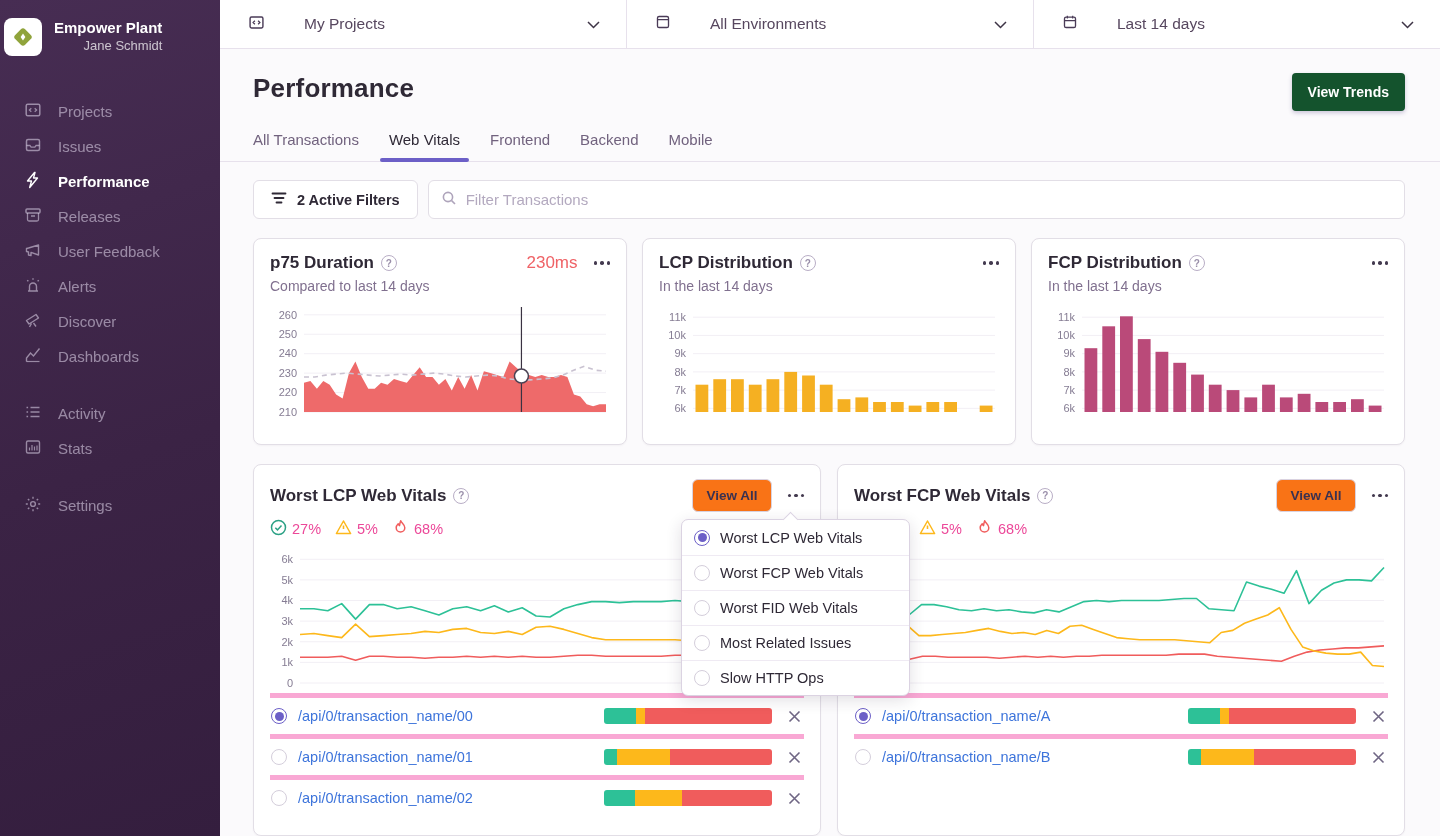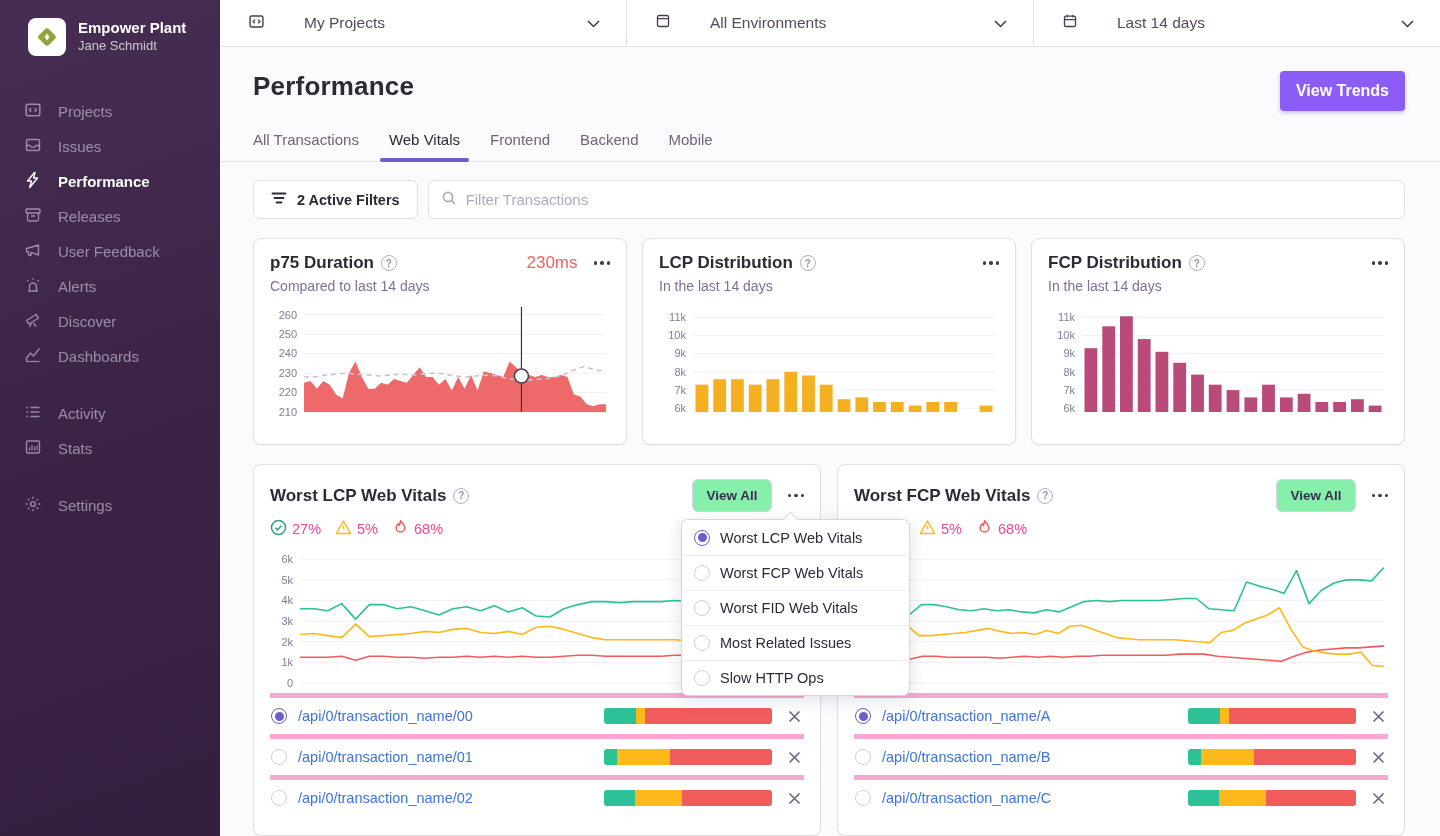--- a/index.html
+++ b/index.html
@@ -3,21 +3,21 @@
 <meta charset="utf-8">
 <style>
   * { margin:0; padding:0; box-sizing:border-box; }
   html,body { width:1440px; height:836px; overflow:hidden; background:#fff;
     font-family:"Liberation Sans", sans-serif; color:#2F2936; }
   .app { position:relative; display:flex; width:1440px; height:836px; }
 
   
   .sidebar { width:220px; flex:0 0 220px; height:100%;
     background:linear-gradient(160deg,#472D53 0%,#3B2345 55%,#341E3E 100%); color:#fff; }
-  .org { display:flex; align-items:center; gap:12px; padding:18px 0 0 28px; }
+  .org { display:flex; align-items:center; gap:12px; padding:18px 0 0 4px;text-align:right; }
   .org-logo { width:38px; height:38px; background:#fff; border-radius:8px; display:flex; align-items:center; justify-content:center; }
   .org-name { font-size:15px; font-weight:700; color:#fff; line-height:1.25; }
   .org-user { font-size:13px; color:rgba(255,255,255,.72); line-height:1.3; }
   .nav { margin-top:38px; }
   .nav-item { display:flex; align-items:center; gap:16px; padding:7px 0 7px 24px; font-size:15px;
     color:rgba(230,221,240,.55); cursor:pointer; }
   .nav-item svg { flex:0 0 18px; }
   .nav-item.active { color:#fff; font-weight:600; }
   .nav-gap { height:22px; }
 
@@ -26,21 +26,21 @@
   .topbar { height:60px; background:#fff; border-bottom:1px solid #E7E1EC; display:flex; }
   .selector { flex:1; display:flex; align-items:center; padding:0 26px 0 28px; gap:11px;
     color:#4A3B57; font-size:15.5px; cursor:pointer; }
   .selector + .selector { border-left:1px solid #E7E1EC; }
   .selector .chev { margin-left:auto; }
   .selector .lbl { color:#57475F;margin-left:28px; }
 
   .page-head { background:#FBFAFC; padding:0 35px 0 33px; border-bottom:1px solid #E7E1EC; }
   .head-row { display:flex; align-items:flex-start; justify-content:space-between; padding-top:24px; }
   .page-title { font-size:26px; font-weight:600; color:#2F2936; letter-spacing:.2px; }
-  .btn-primary { background:#8b5cf6; color:#fff; font-size:16px; font-weight:700; border:0;
+  .btn-primary { background:#14532d; color:#fff; font-size:14px; font-weight:700; border:0;
     border-radius:4px; padding:11px 16px; cursor:pointer; box-shadow:0 2px 4px rgba(60,40,110,.25);
     font-family:inherit; }
   .tabs { display:flex; gap:30px; margin-top:20px; }
   .tab { font-size:15px; color:#71627E; padding-bottom:13px; position:relative; cursor:pointer; }
   .tab.active { color:#2F2936; font-weight:500; }
   .tab.active::after { content:""; position:absolute; left:-9px; right:-9px; bottom:-1px; height:4px;
     background:#6C5FC7; border-radius:3px; }
 
   .content { padding:18px 35px 0 33px; }
   .filter-row { display:flex; gap:10px; }
@@ -62,21 +62,21 @@
     font-size:10px; font-weight:700; display:inline-flex; align-items:center; justify-content:center;
     margin-left:7px; }
   .metric { margin-left:auto; font-size:17px; font-weight:500; color:#EF6266; }
   .dots { display:inline-flex; gap:3px; margin-left:16px; cursor:pointer; padding:4px 0; }
   .dots i { width:3.5px; height:3.5px; border-radius:50%; background:#433A4F; }
   .card-sub { font-size:14px; color:#80708F; margin-top:5px; }
   .card-sm svg.chart { margin-top:8px; display:block; }
 
   .cards-row2 { display:flex; gap:16px; margin-top:19px; }
   .card-lg { width:568px; height:372px; padding:14px 16px 0 16px; overflow:hidden; }
-  .btn-viewall { margin-left:auto; background:#86efac; border:1px solid #D9D2E0; border-radius:6px;
+  .btn-viewall { margin-left:auto; background:#f97316; border:1px solid #D9D2E0; border-radius:6px;
     font-size:13.5px; font-weight:700; color:#3A3150; padding:8px 13px; cursor:pointer; font-family:inherit; }
   .badges { display:flex; align-items:center; gap:14px; margin-top:7px; }
   .badge { display:flex; align-items:center; gap:5px; font-size:14.5px; color:#ec4899; }
   .card-lg svg.chart { margin-top:4px; display:block; }
 
   .tx-rows { margin-top:2px; }
   .tx-row { display:flex; align-items:center; height:41px; border-top:5px solid #f9a8d4; }
   .radio { width:16px; height:16px; border-radius:50%; border:1.5px solid #D4CEDB; background:#fff;
     margin:0 11px 0 1px; flex:0 0 16px; position:relative; cursor:pointer; }
   .radio.sel { border-color:#6C5FC7; }
@@ -554,34 +554,20 @@
                   <span style="width: 8%; background: rgb(45, 193, 151);"></span>
                   <span style="width: 31.5%; background: rgb(253, 184, 27);"></span>
                   <span style="width: 60.5%; background: rgb(240, 92, 92);"></span>
                 </span>
               <span class="x-btn">
                   <svg width="15" height="15" viewBox="0 0 15 15" fill="none" stroke="#6F6684" stroke-width="1.6">
                     <path d="M2.5 2.5l10 10M12.5 2.5l-10 10"></path>
                   </svg>
                 </span>
             </div>
-            <div class="tx-row">
-              <span class="radio"></span>
-              <a class="tx-link">/api/0/transaction_name/C</a>
-              <span class="stackbar">
-                  <span style="width: 18.5%; background: rgb(45, 193, 151);"></span>
-                  <span style="width: 28%; background: rgb(253, 184, 27);"></span>
-                  <span style="width: 53.5%; background: rgb(240, 92, 92);"></span>
-                </span>
-              <span class="x-btn">
-                  <svg width="15" height="15" viewBox="0 0 15 15" fill="none" stroke="#6F6684" stroke-width="1.6">
-                    <path d="M2.5 2.5l10 10M12.5 2.5l-10 10"></path>
-                  </svg>
-                </span>
-            </div>
           </div>
         </div>
       </div>
 
     </div>
   </div>
 
   <div class="dropdown">
     <div class="dd-item">
       <span class="radio sel"></span>

